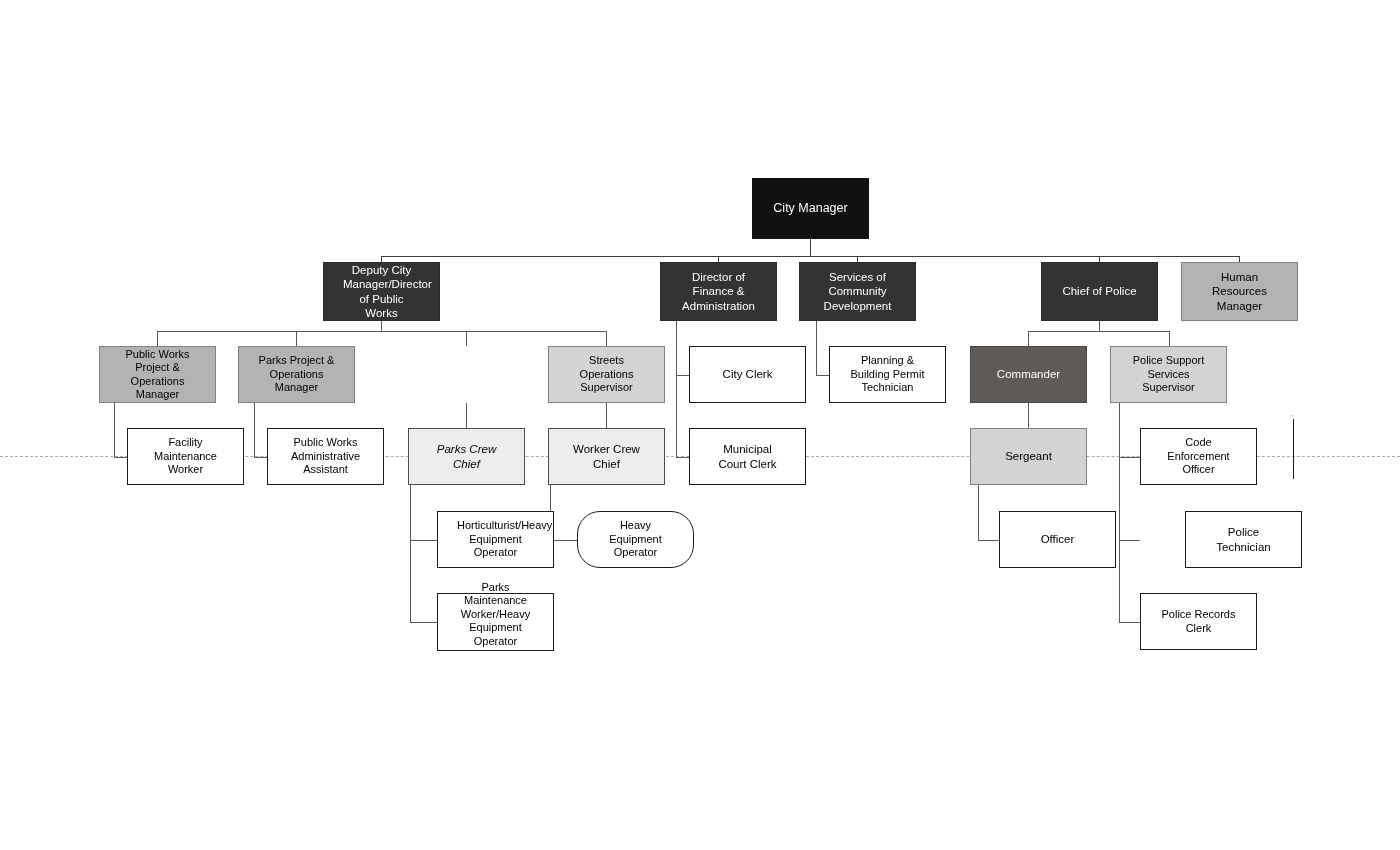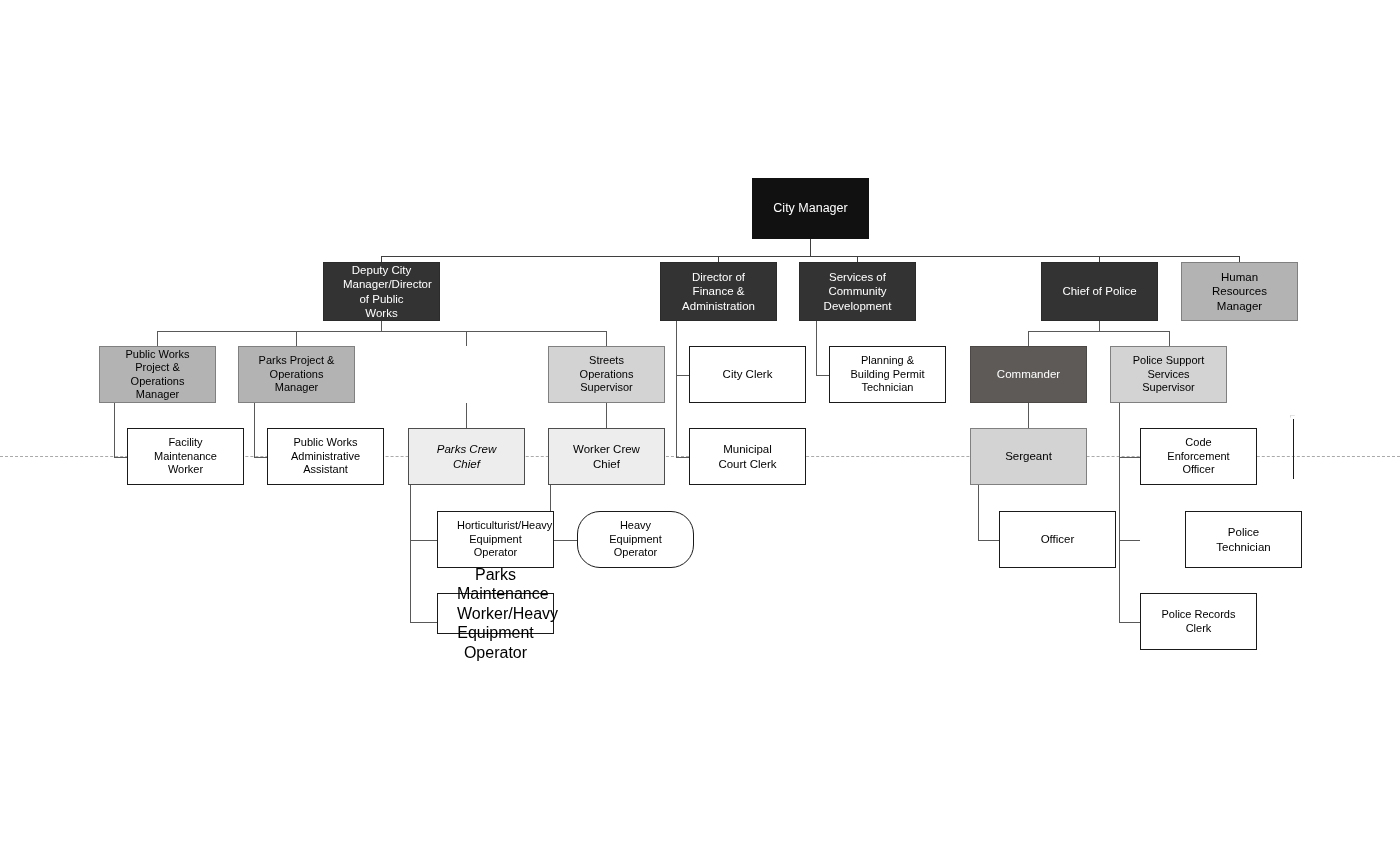--- a/index.html
+++ b/index.html
@@ -248,21 +248,21 @@
   </div>
 
   <div class="node fill-white" style="left:999px; top:511px; width:117px; height:57px; font-size:11.5px;justify-content:flex-end;">
     <span>Officer</span>
   </div>
 
   <div class="node fill-white" style="left:1140px; top:511px; width:117px; height:57px; font-size:11.5px;margin-left:45px;">
     <span>Police Technician</span>
   </div>
 
-  <div class="node fill-white" style="left:437px; top:593px; width:117px; height:41px; font-size:16px;">
+  <div class="node fill-white" style="left:437px; top:593px; width:117px; height:58px; font-size:11px;align-items:flex-end;">
     <span>Parks Maintenance Worker/Heavy Equipment Operator</span>
   </div>
 
   <div class="node fill-white" style="left:1140px; top:593px; width:117px; height:57px; font-size:11px;">
     <span>Police Records Clerk</span>
   </div>
 
 </div>
 
 </body></html>

